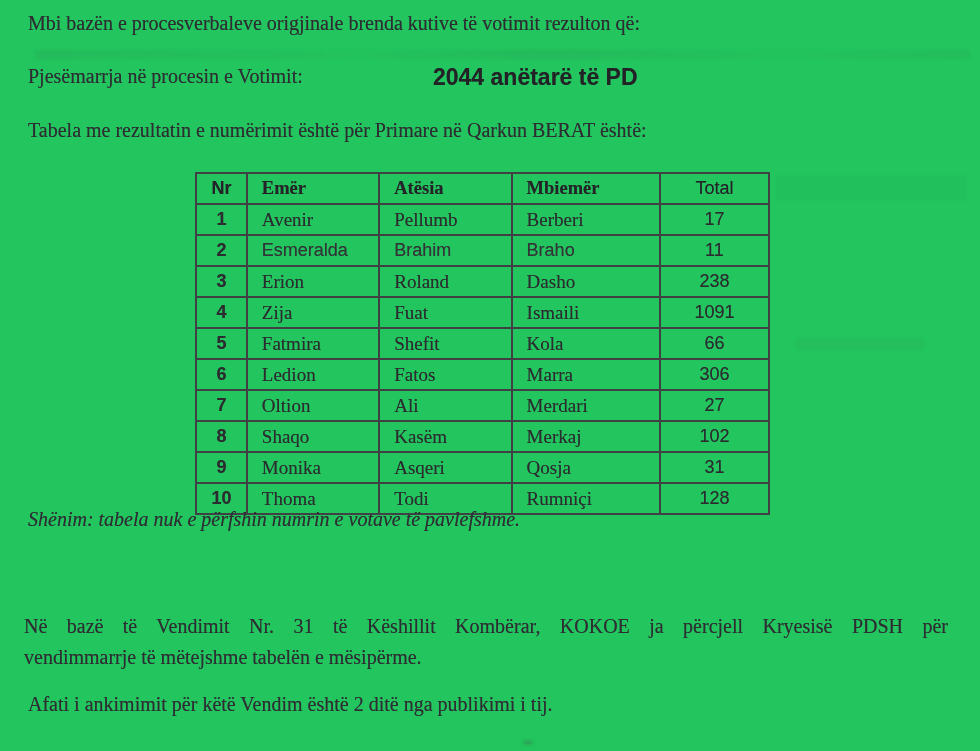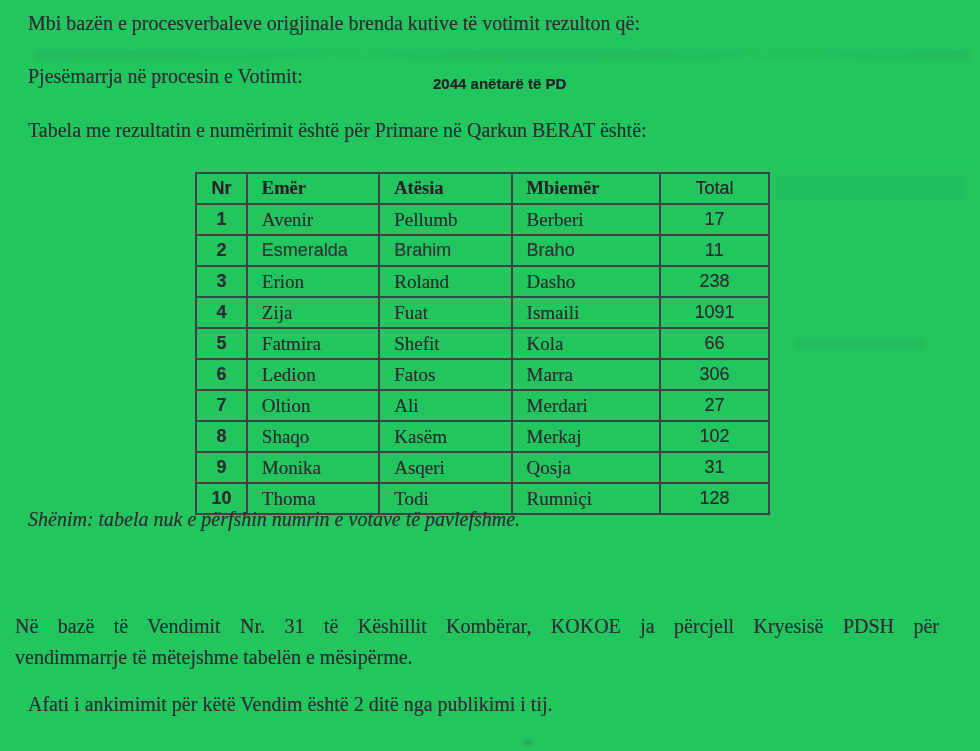--- a/index.html
+++ b/index.html
@@ -8,30 +8,30 @@
     background:#22c55e;overflow:hidden;
     font-family:"Liberation Serif","DejaVu Serif",serif;
     color:#2d2d33;
   }
   .line{position:absolute;margin:0;font-size:20px;line-height:26px;
         text-shadow:0 0 0.5px rgba(45,45,51,0.55);}
   .intro{top:10px;left:28px;}
   .participation{top:63px;left:0;width:980px;height:30px;}
   .participation .plabel{position:absolute;left:28px;top:0;}
   .participation .pvalue{
-    position:absolute;left:433px;top:8px;
+    position:absolute;left:433px;top:1px;
     font-family:"Liberation Sans","DejaVu Sans",sans-serif;
-    font-weight:700;font-size:15px;color:#232327;
+    font-weight:700;font-size:23px;color:#232327;
     text-shadow:0 0 0.4px rgba(35,35,39,0.5);
   }
   .table-intro{top:117px;left:28px;}
   .note{top:506px;left:28px;font-style:italic;}
   .quota{top:557px;left:28px;}
   .quota .bold-italic{font-weight:700;font-style:italic;}
-  .decision{top:611px;left:15px;width:924px;line-height:31px;}
+  .decision{top:611px;left:24px;width:924px;line-height:31px;}
   .decision .dline{display:block;}
   .decision .dline1{text-align:justify;text-align-last:justify;}
   .appeal{top:691px;left:28px;}
 
   table.results{
     position:absolute;top:172px;left:195px;width:575px;
     border-collapse:collapse;table-layout:fixed;
     font-size:19px;color:#2b2b30;
     border:2.5px solid #333337;
   }

